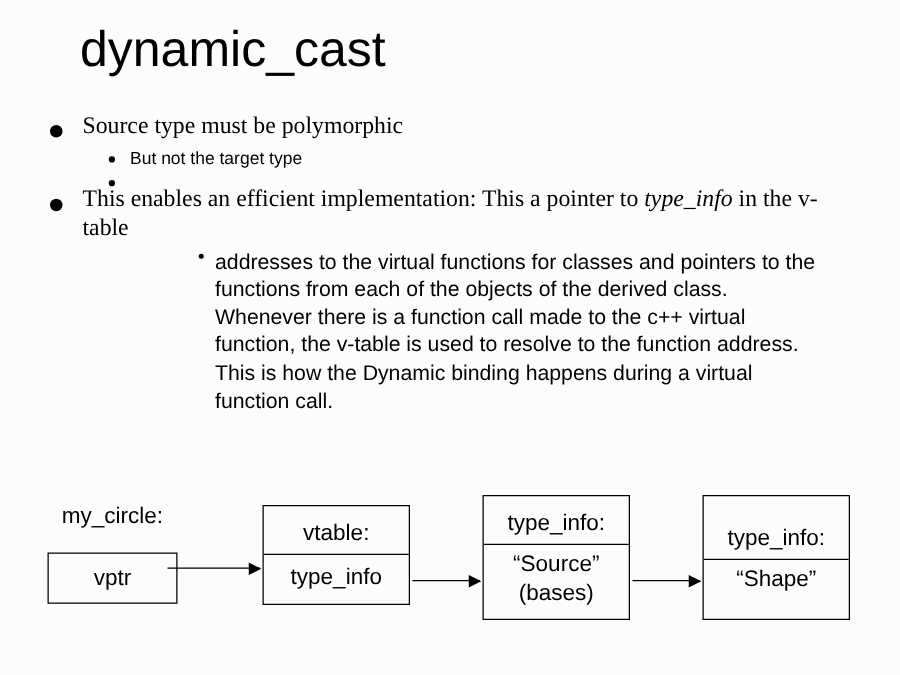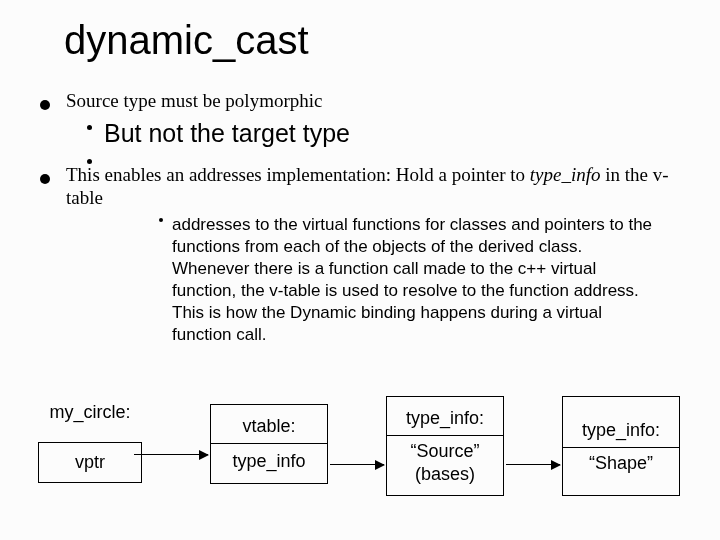--- a/index.html
+++ b/index.html
@@ -37,21 +37,21 @@
     left: 4px;
     top: 11px;
     width: 10px;
     height: 10px;
     background: #000;
     border-radius: 50%;
   }
   .l2 {
     position: relative;
     font-family: Verdana, Arial, sans-serif;
-    font-size: 25px;
+    font-size: 14px;
     color: #000;
     margin-left: 48px;
     padding-left: 20px;
     line-height: 1.35;
   }
   .l2 .dot {
     position: absolute;
     left: 3px;
     top: 8px;
     width: 5px;
@@ -139,21 +139,21 @@
     <span>But not the target type</span>
   </div>
   <div class="l2">
     <span class="dot"></span>
   </div>
 
   <div class="gap"></div>
 
   <div class="l1">
     <span class="disc"></span>
-    <span>This enables an addresses implementation: Hold a pointer to </span><span class="ti">type_info</span><span> in the v-table</span>
+    <span>This enables an efficient implementation: This a pointer to </span><span class="ti">type_info</span><span> in the v-table</span>
   </div>
   <div class="l3">
     <span class="dot"></span>
     <span>addresses to the virtual functions for classes and pointers to the functions from each of the objects of the derived class. Whenever there is a function call made to the c++ virtual function, the v-table is used to resolve to the function address. This is how the Dynamic binding happens during a virtual function call.</span>
   </div>
 </div>
 
 <div class="diagram">
 
   <div class="box" style="left:30px; top:12px; width:120px; height:100px; border:none;">

